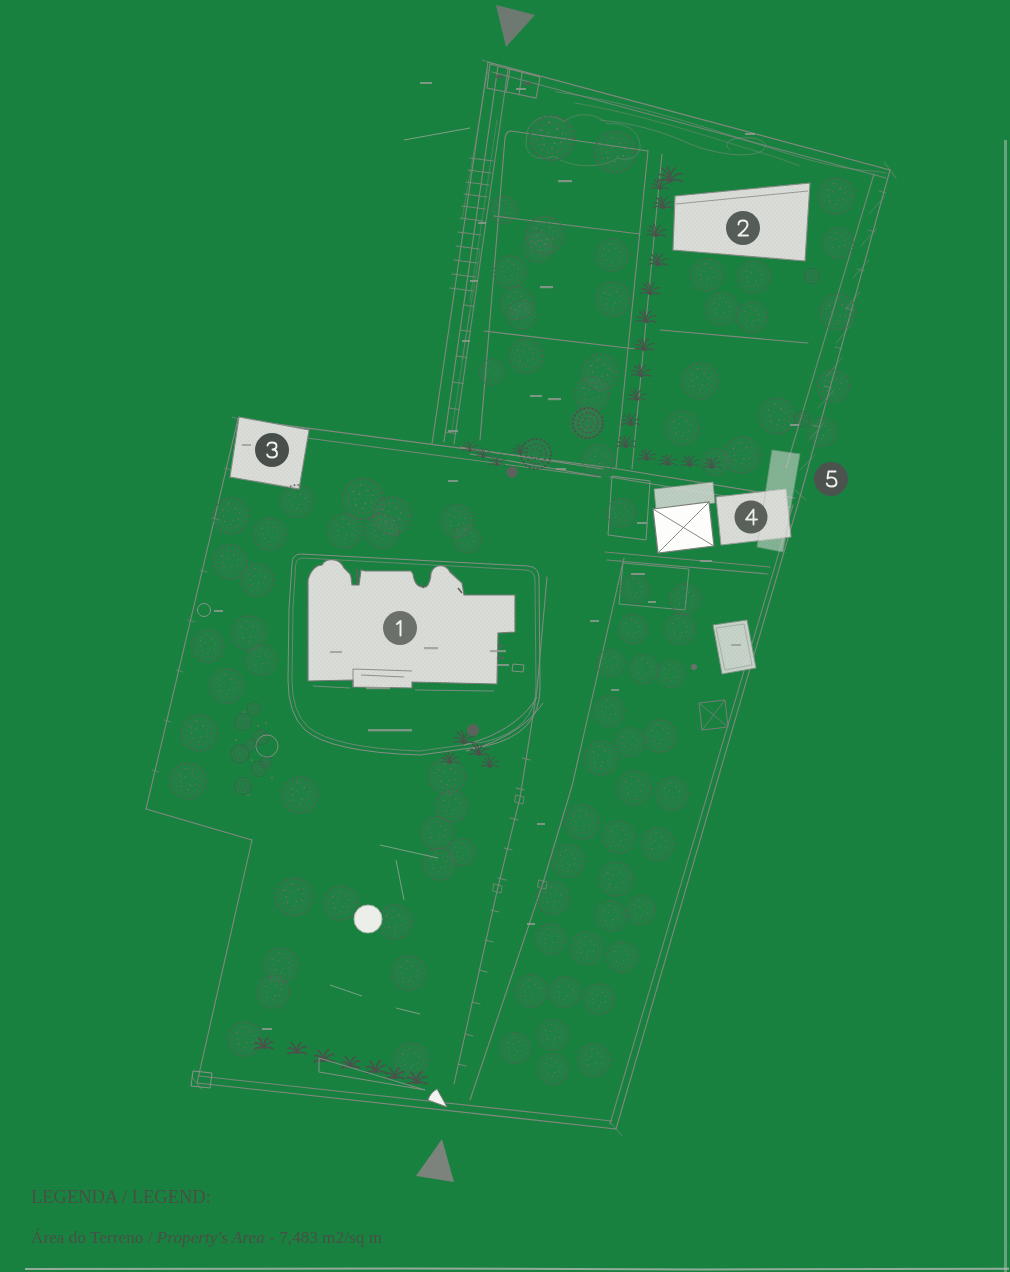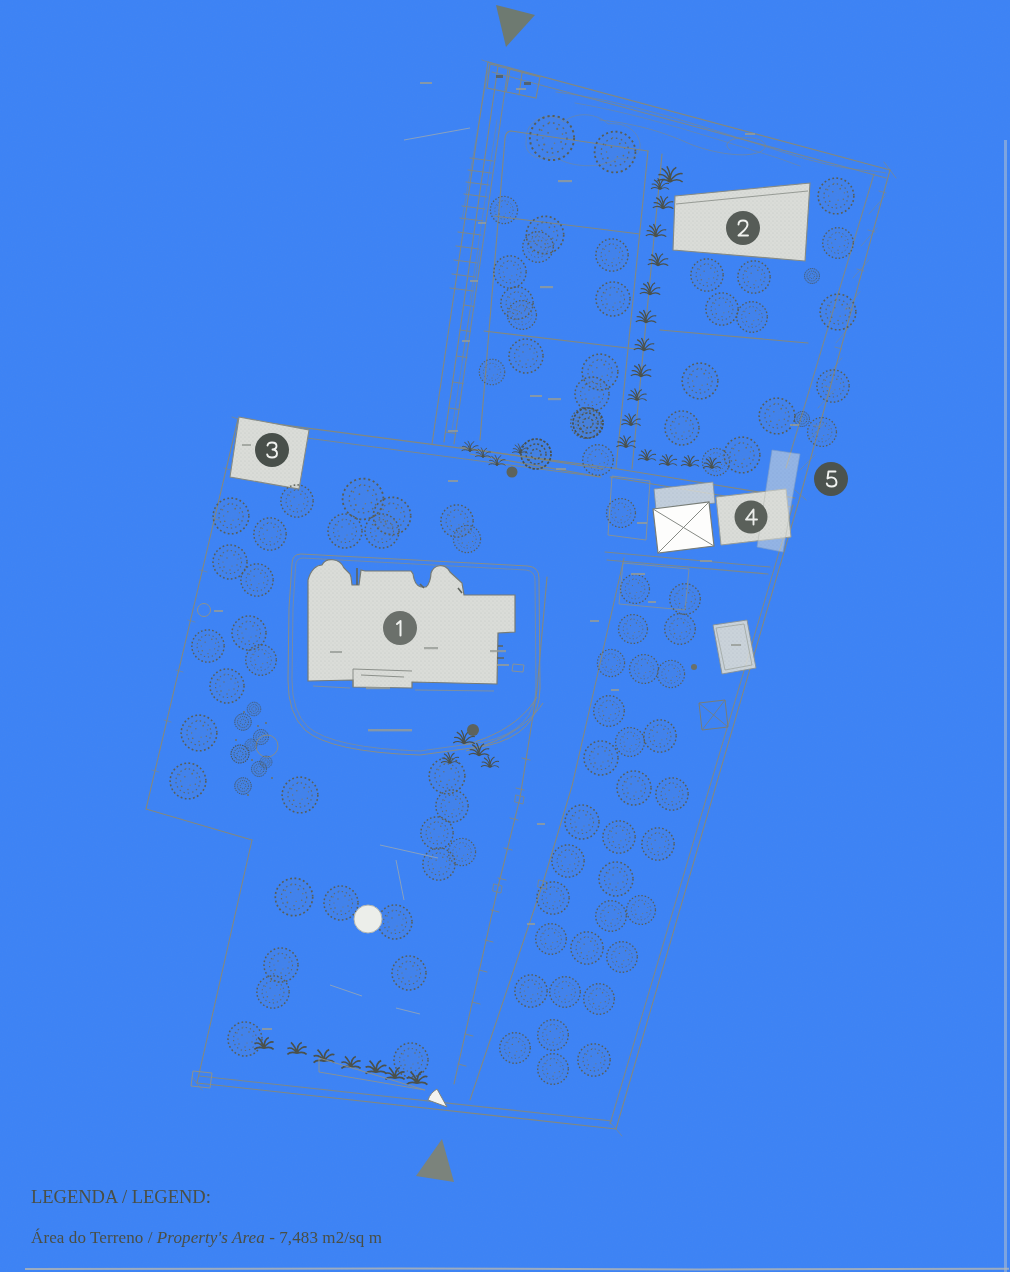--- a/index.html
+++ b/index.html
@@ -1,16 +1,16 @@
 <!DOCTYPE html>
 <html><head>
 <meta charset="utf-8">
 <style>
 html,body{margin:0;padding:0;background:#fbfbf9;}
-#page{position:relative;width:1010px;height:1272px;background:#3b82f6;overflow:hidden;
+#page{position:relative;width:1010px;height:1272px;background:#15803d;overflow:hidden;
 font-family:"Liberation Serif", serif;}
 </style>
 </head>
 <body>
 <div id="page">
 <svg width="1010" height="1272" viewBox="0 0 1010 1272">
 <defs>
 <pattern id="st" width="4" height="4" patternUnits="userSpaceOnUse">
  <rect width="4" height="4" fill="#dadcd8"></rect>
  <circle cx="1" cy="1" r="0.6" fill="#c2c5c1"></circle>

